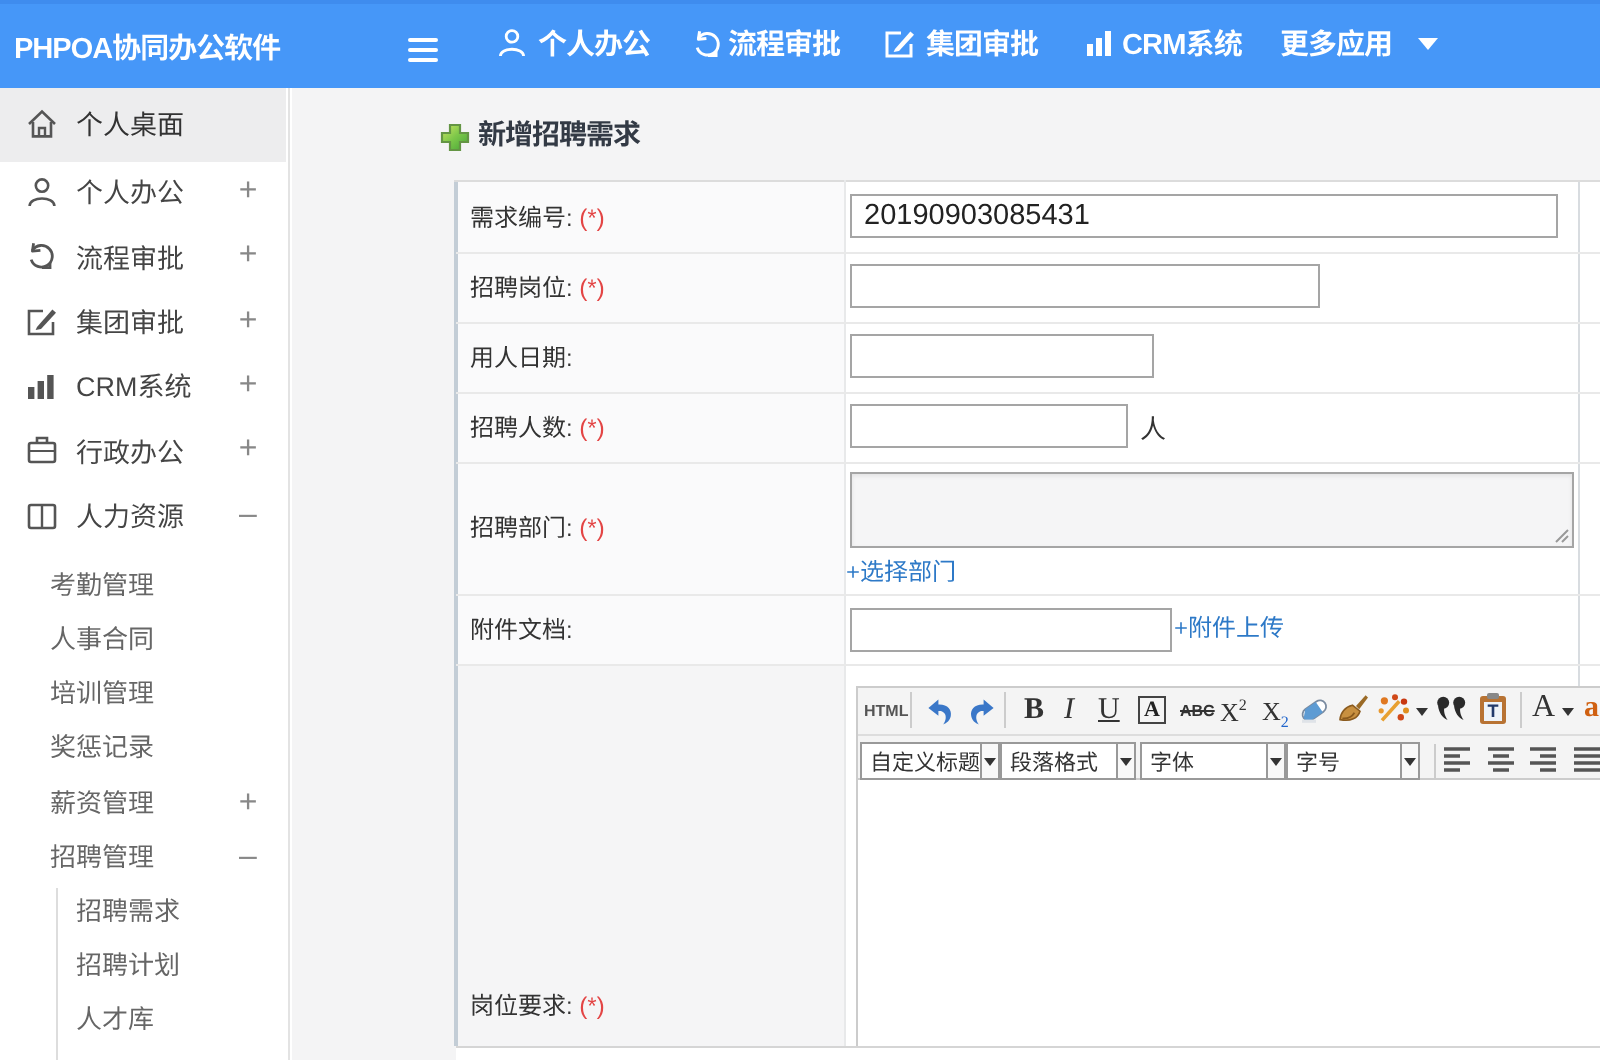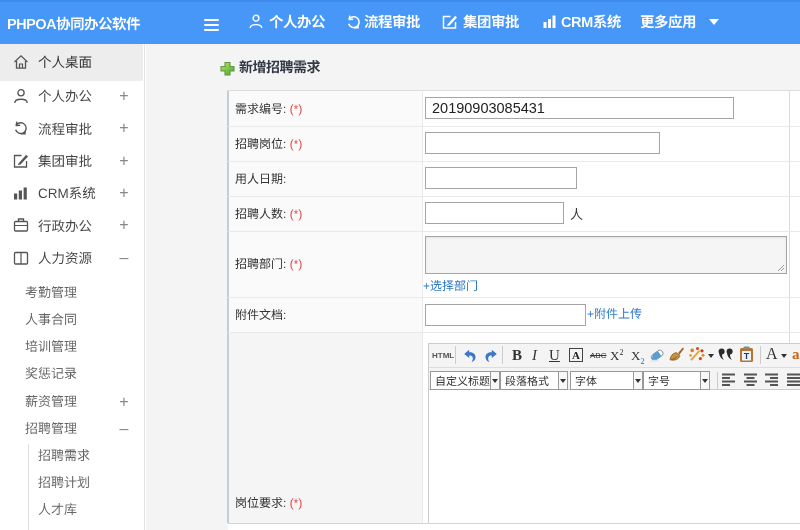--- a/index.html
+++ b/index.html
@@ -162,21 +162,21 @@
 <div class="vline" style="left:422px; top:90px; height:433px;"></div>
 <div class="hline" style="left:228px; top:126px; width:572px;"></div>
 <div class="hline" style="left:228px; top:161px; width:572px;"></div>
 <div class="hline" style="left:228px; top:196px; width:572px;"></div>
 <div class="hline" style="left:228px; top:231px; width:572px;"></div>
 <div class="hline" style="left:228px; top:297px; width:572px;"></div>
 <div class="hline" style="left:228px; top:332px; width:572px;"></div>
 <div class="hline" style="left:228px; top:523px; width:572px; background:#d5d5d5;"></div>
 <div class="abs" style="left:228px; top:524px; width:572px; height:6px; background:#fff;"></div>
 
-<div class="input" style="left:425px; top:97px; width:309px; height:22px; font-size:14.5px; color:#222; line-height:21px; padding-left:6px;">20190903085431</div>
+<div class="input" style="left:425px; top:97px; width:354px; height:22px; font-size:14.5px; color:#222; line-height:21px; padding-left:6px;">20190903085431</div>
 <div class="input" style="left:425px; top:132px; width:235px; height:22px;"></div>
 <div class="input" style="left:425px; top:167px; width:152px; height:22px;"></div>
 <div class="input" style="left:425px; top:202px; width:139px; height:22px;"></div>
 
 <div class="input" style="left:425px; top:236px; width:362px; height:38px; background:#f5f5f6; box-shadow:inset 0 1px 2px rgba(0,0,0,0.08);">
   <svg style="position:absolute; right:1px; bottom:1px;" width="9" height="9" viewBox="0 0 9 9">
     <path d="M8 2 L2 8 M8 5 L5 8" stroke="#999" stroke-width="1"></path>
   </svg>
 </div>
 
@@ -192,21 +192,21 @@
   <path d="M2.2 7 L7.2 2.8 L7.2 5.2 C11.8 5 14 7.8 13.4 11 C13 13.2 11.4 14.6 9.6 15.2 C11 13.2 11.3 11 10.2 9.6 C9.3 8.5 8.3 8.4 7.2 8.5 L7.2 10.9 Z" fill="#3a77c8"></path>
 </svg>
 <svg class="abs" style="left:483px; top:347px;" width="16" height="16" viewBox="0 0 16 16">
   <path d="M13.8 7 L8.8 2.8 L8.8 5.2 C4.2 5 2 7.8 2.6 11 C3 13.2 4.6 14.6 6.4 15.2 C5 13.2 4.7 11 5.8 9.6 C6.7 8.5 7.7 8.4 8.8 8.5 L8.8 10.9 Z" fill="#3a77c8"></path>
 </svg>
 <div class="tbsep" style="left:502px; top:346px;"></div>
 <div class="tbtxt serif" style="left:512px; top:347px; font-size:15px; font-weight:bold;">B</div>
 <div class="tbtxt serif" style="left:532px; top:347px; font-size:15px; font-style:italic;">I</div>
 <div class="tbtxt serif" style="left:549px; top:347px; font-size:15px; text-decoration:underline;">U</div>
 <div class="abs serif" style="left:569px; top:348px; width:14px; height:14px; border:1px solid #444; font-size:11px; font-weight:bold; text-align:center; line-height:13px; color:#222;">A</div>
-<div class="tbtxt" style="left:590px; top:351px; font-size:8px; font-weight:normal; text-decoration:line-through;">ABC</div>
+<div class="tbtxt" style="left:590px; top:351px; font-size:8px; font-weight:bold; text-decoration:line-through;">ABC</div>
 <div class="tbtxt serif" style="left:610px; top:348px; font-size:13px;">X<sup style="font-size:8px;">2</sup></div>
 <div class="tbtxt serif" style="left:631px; top:348px; font-size:13px;">X<sub style="font-size:8px; color:#26c;">2</sub></div>
 <svg class="abs" style="left:649px; top:347px;" width="16" height="15" viewBox="0 0 16 15">
   <g transform="rotate(-35 8 8)">
     <rect x="1.5" y="5.2" width="13" height="6.2" rx="3.1" fill="#fff" stroke="#7a8ba0" stroke-width="0.9"></rect>
     <path d="M4.6 5.2 L1.5 8.3 A3.1 3.1 0 0 0 4.6 11.4 L11 11.4 L11 5.2 Z" fill="#5d9bd3"></path>
   </g>
   <path d="M2 13.6 L9 13.6" stroke="#dfe3e8" stroke-width="1.6"></path>
 </svg>
 <svg class="abs" style="left:668px; top:346px;" width="17" height="16" viewBox="0 0 17 16">

